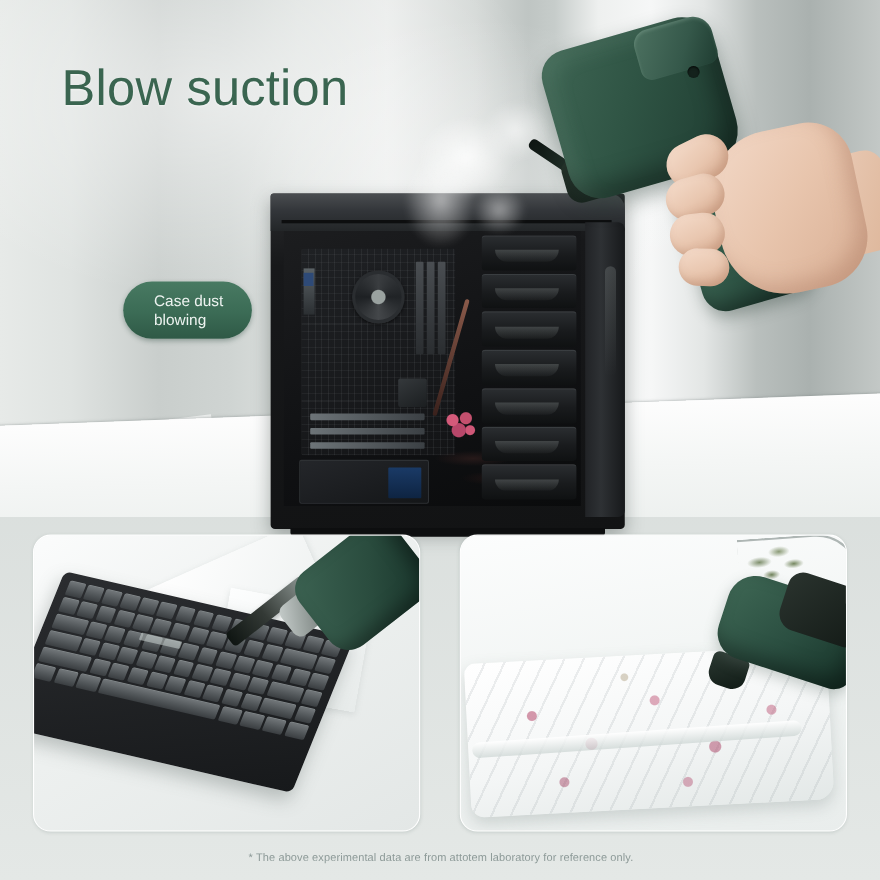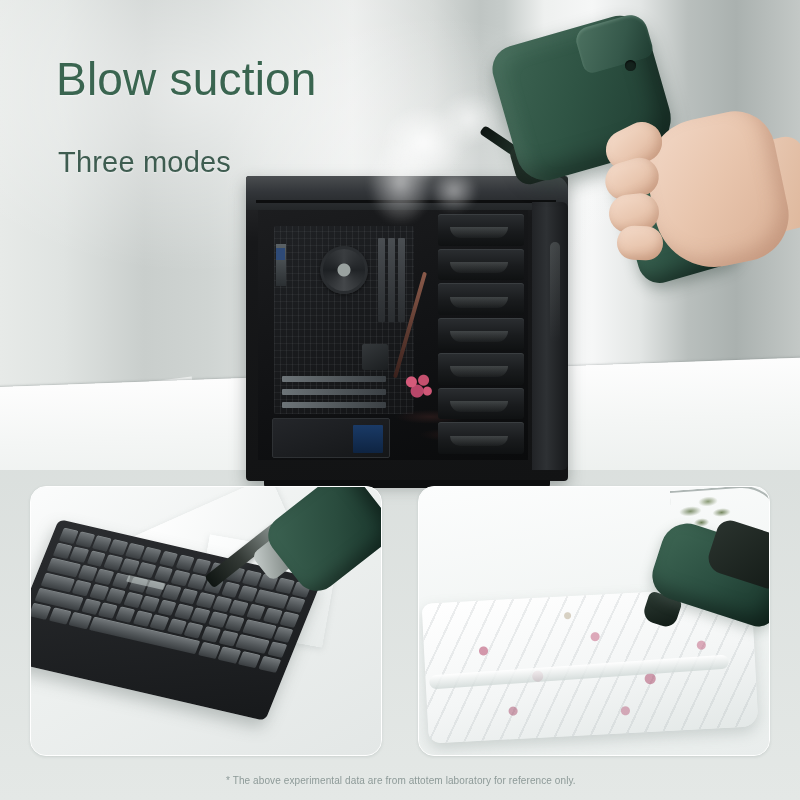--- a/index.html
+++ b/index.html
@@ -600,21 +600,22 @@
     <div class="handle-hole"></div>
     <div class="wrist"></div>
     <div class="hand-palm"></div>
     <div class="finger f1"></div>
     <div class="finger f2"></div>
     <div class="finger f3"></div>
     <div class="finger f4"></div>
   </div>
 
   <div class="title">Blow suction</div>
-  <div class="subtitle">Three modes</div>
+  <div class="badge badge-hero">Case dust
+blowing</div>
 
   <div class="panel panel-kb">
     <div class="kb-bg"></div>
     <div class="kb-paper"></div>
     <div class="kb-paper2"></div>
 
     <div class="keyboard">
       <div class="kb-row">
         <div class="key"></div>
           <div class="key"></div>

